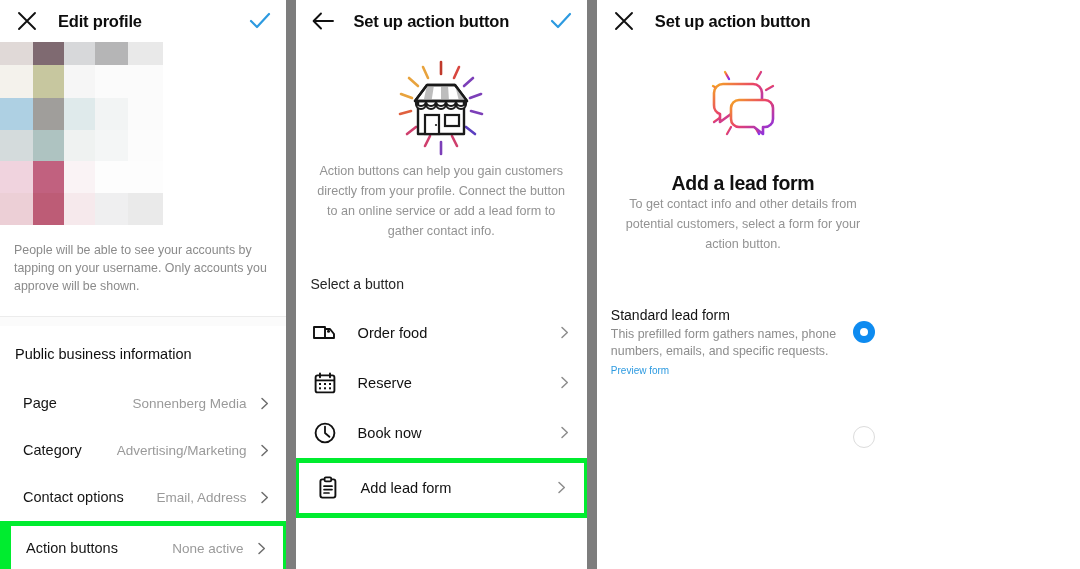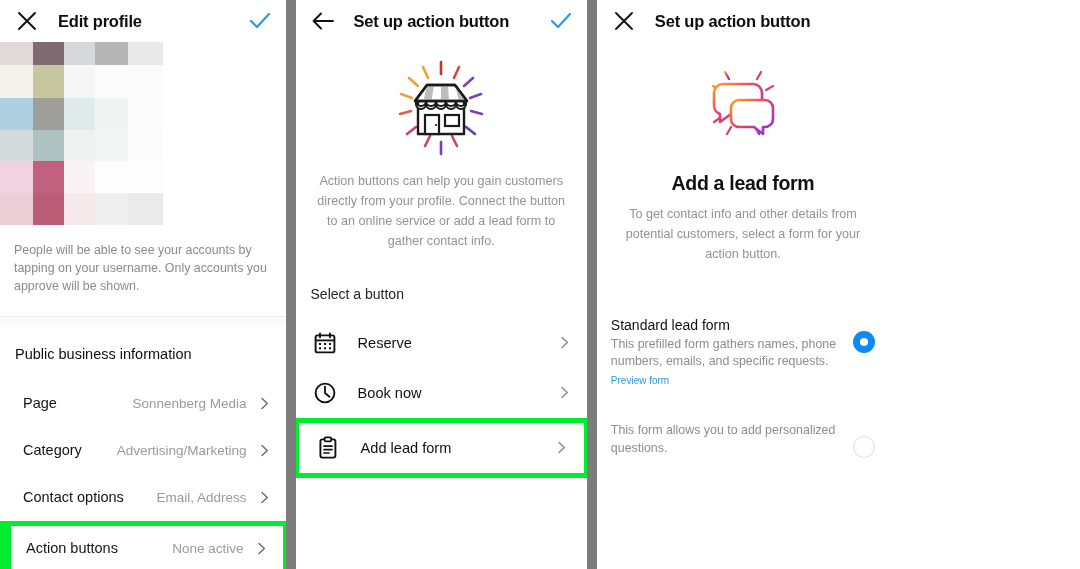--- a/index.html
+++ b/index.html
@@ -70,21 +70,21 @@
 
   
   .hero { text-align: center; padding-top: 16px; }
   .hero .art { height: 104px; display: flex; align-items: center; justify-content: center; }
   .hero h2 {
     font-size: 19.5px; font-weight: bold; color: #111;
     margin-top: 10px; letter-spacing: -0.3px;
   }
   .hero p {
     font-size: 12.6px; color: #939393; line-height: 1.58;
-    margin: 10px auto 0 auto; padding: 0 16px; max-width: 330px;
+    margin: 0 auto 0 auto; padding: 0 16px; max-width: 330px;
   }
 
   .pick-title {
     padding: 34px 15px 16px 15px;
     font-size: 14px; color: #262626;
   }
   .mrow {
     display: flex; align-items: center;
     padding: 0 16px; height: 50px; background: #fff;
     font-size: 14.6px; color: #111;
@@ -273,20 +273,34 @@
           <rect x="40" y="57" width="14" height="19" fill="#fff" stroke="#1a1a1a" stroke-width="2.2"></rect>
           <circle cx="51" cy="67" r="1.1" fill="#1a1a1a"></circle>
           <rect x="60" y="57" width="14" height="11" fill="#fff" stroke="#1a1a1a" stroke-width="2.2"></rect>
         </svg>
       </div>
       <p>Action buttons can help you gain customers directly from your profile. Connect the button to an online service or add a lead form to gather contact info.</p>
     </div>
 
     <div class="pick-title">Select a button</div>
 
+    <div class="mrow">
+      <span class="ico">
+        <svg width="25" height="22" viewBox="0 0 25 22">
+            <path d="M2 5 L2 16 L18 16 M2 5 L13 5 L13 16 M13 7 L18 7 L22 12 L22 16 L18 16" stroke="#111" stroke-width="1.9" fill="none" stroke-linejoin="round" stroke-linecap="round"></path>
+            <circle cx="16.5" cy="9.2" r="1.5" fill="#111"></circle>
+          </svg>
+      </span>
+      <span class="mlabel">Order food</span>
+      <span class="chev">
+        <svg width="13" height="13" viewBox="0 0 13 13">
+            <path d="M4 1.5 L9.3 6.5 L4 11.5" stroke="#8c8c8c" stroke-width="1.5" fill="none" stroke-linecap="round" stroke-linejoin="round"></path>
+          </svg>
+      </span>
+    </div>
 
     <div class="mrow">
       <span class="ico">
         <svg width="24" height="24" viewBox="0 0 24 24">
           <rect x="2.6" y="4.4" width="18.8" height="17" rx="2" stroke="#111" stroke-width="1.9" fill="none"></rect>
           <path d="M2.6 9.4 L21.4 9.4" stroke="#111" stroke-width="1.8"></path>
           <path d="M7 2.4 L7 6.2 M17 2.4 L17 6.2" stroke="#111" stroke-width="1.9" stroke-linecap="round"></path>
           <g fill="#111">
               <rect x="6" y="12" width="2" height="2"></rect>
               <rect x="11" y="12" width="2" height="2"></rect>
@@ -393,19 +407,18 @@
         <div class="od">This prefilled form gathers names, phone numbers, emails, and specific requests.</div>
         <div class="olink">Preview form</div>
       </div>
       <div class="radio on"></div>
     </div>
 
     <div style="height:16px"></div>
 
     <div class="opt">
       <div class="otext">
-        <div class="od">This form allows you to add personalized questions.</div>
       </div>
       <div class="radio off"></div>
     </div>
   </div>
 
 </div>
 
 </body></html>

